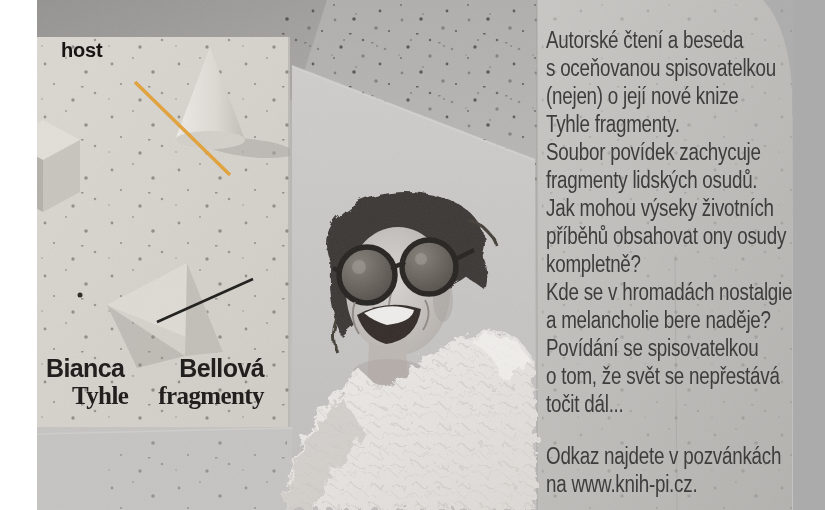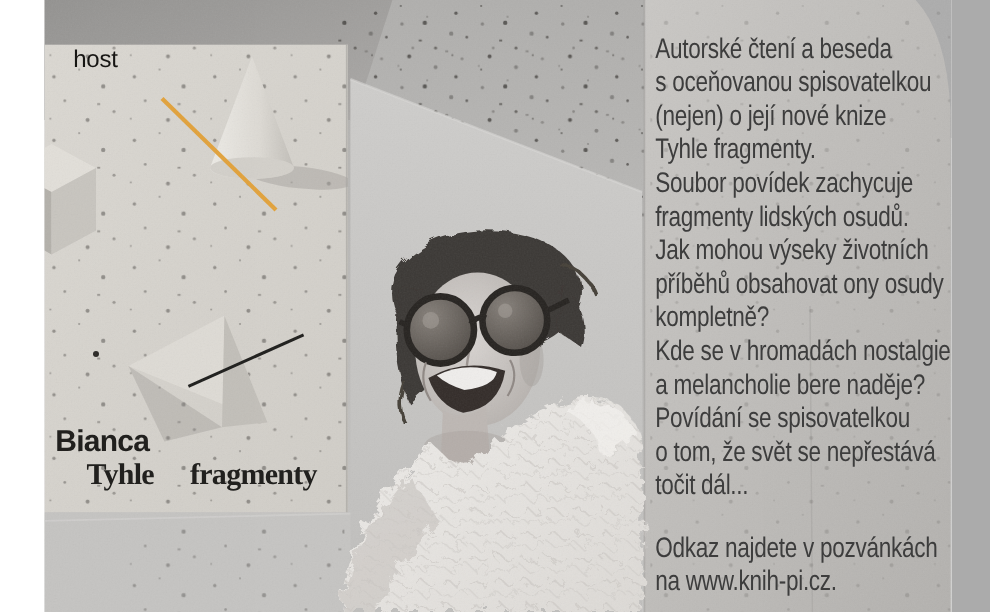--- a/index.html
+++ b/index.html
@@ -1,21 +1,21 @@
 <!DOCTYPE html>
 <html><head>
 <meta charset="utf-8">
 <style>
   html,body{margin:0;padding:0;background:#ffffff;}
   .canvas{position:relative;width:825px;height:510px;background:#ffffff;overflow:hidden;
           font-family:"Liberation Sans",sans-serif;}
   .photo-svg{position:absolute;left:37px;top:0;width:756px;height:510px;display:block;}
   .side-strip{position:absolute;left:793px;top:0;width:32px;height:510px;background:#ababab;}
 
-  .host-logo{position:absolute;left:61px;top:39px;font-size:20px;font-weight:400;
+  .host-logo{position:absolute;left:61px;top:39px;font-size:20px;font-weight:700;
              color:#161513;letter-spacing:-0.2px;}
 
   .cover-title{position:absolute;left:46px;top:354px;width:218px;color:#21201e;
                font-weight:700;font-size:25px;line-height:28px;letter-spacing:-0.6px;}
   .cover-title-row{display:flex;justify-content:space-between;}
   .cover-title-row.second{padding-left:26px;font-family:Liberation Serif, serif;}
 
   .event-text{position:absolute;left:546px;top:26px;width:340px;
               transform:scaleX(0.8);transform-origin:0 0;
               font-size:23.5px;line-height:28px;color:#3d3d3d;letter-spacing:-0.3px;
@@ -184,20 +184,21 @@
     </g>
 
     <rect width="756" height="510" filter="url(#grain)" opacity="0.08"></rect>
   </svg>
 
   <div class="host-logo">host</div>
 
   <div class="cover-title">
     <div class="cover-title-row">
       <span>Bianca</span>
+      <span>Bellová</span>
     </div>
     <div class="cover-title-row second">
       <span>Tyhle</span>
       <span>fragmenty</span>
     </div>
   </div>
 
   <div class="event-text">
     <div class="line">Autorské čtení a beseda</div>
     <div class="line">s oceňovanou spisovatelkou</div>

